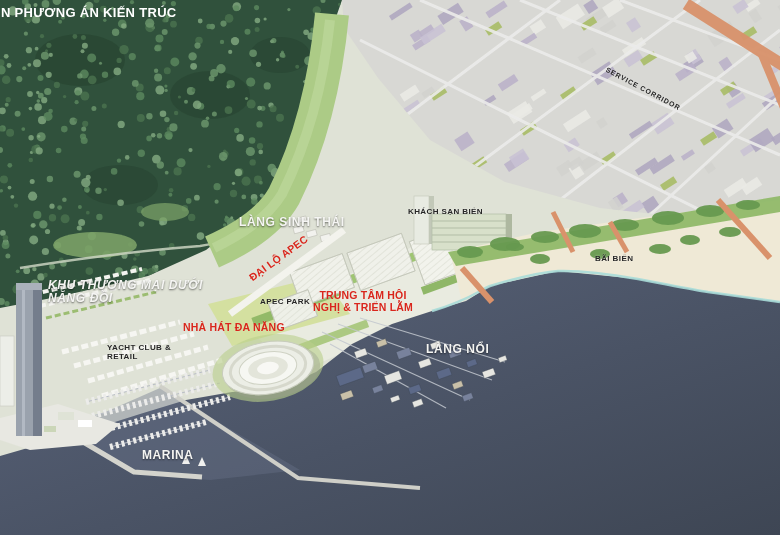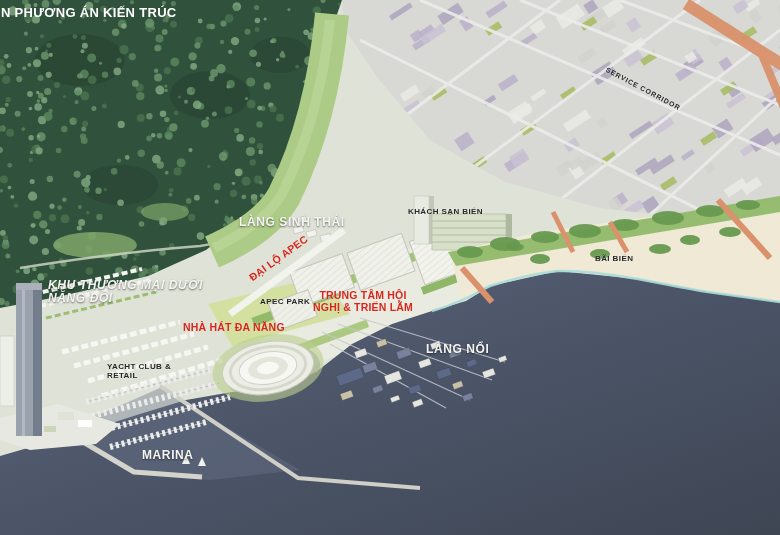--- a/index.html
+++ b/index.html
@@ -784,20 +784,20 @@
   <span style="display:block">TRUNG TÂM HỘI</span>
   <span style="display:block">NGHỊ &amp; TRIỂN LÃM</span>
 </div>
 <div class="lbl dark" style="left:595px;top:255px;">BÃI BIỂN</div>
 <div class="lbl white" style="left:48px;top:279px;font-style:italic;">
   <span style="display:block">KHU THƯƠNG MẠI DƯỚI</span>
   <span style="display:block">NĂNG ĐỒI</span>
 </div>
 <div class="lbl dark" style="left:260px;top:298px;">APEC PARK</div>
 <div class="lbl red" style="left:183px;top:322px;text-align:right;">NHÀ HÁT ĐA NĂNG</div>
-<div class="lbl dark" style="left:107px;top:363px;">
+<div class="lbl dark" style="left:107px;top:344px;">
   <span style="display:block">YACHT CLUB &amp;</span>
   <span style="display:block">RETAIL</span>
 </div>
 <div class="lbl white" style="left:426px;top:343px;text-align:right;">LÀNG NỔI</div>
 <div class="lbl white" style="left:142px;top:449px;text-align:center;">MARINA</div>
 
 </div>
 
 </body></html>

